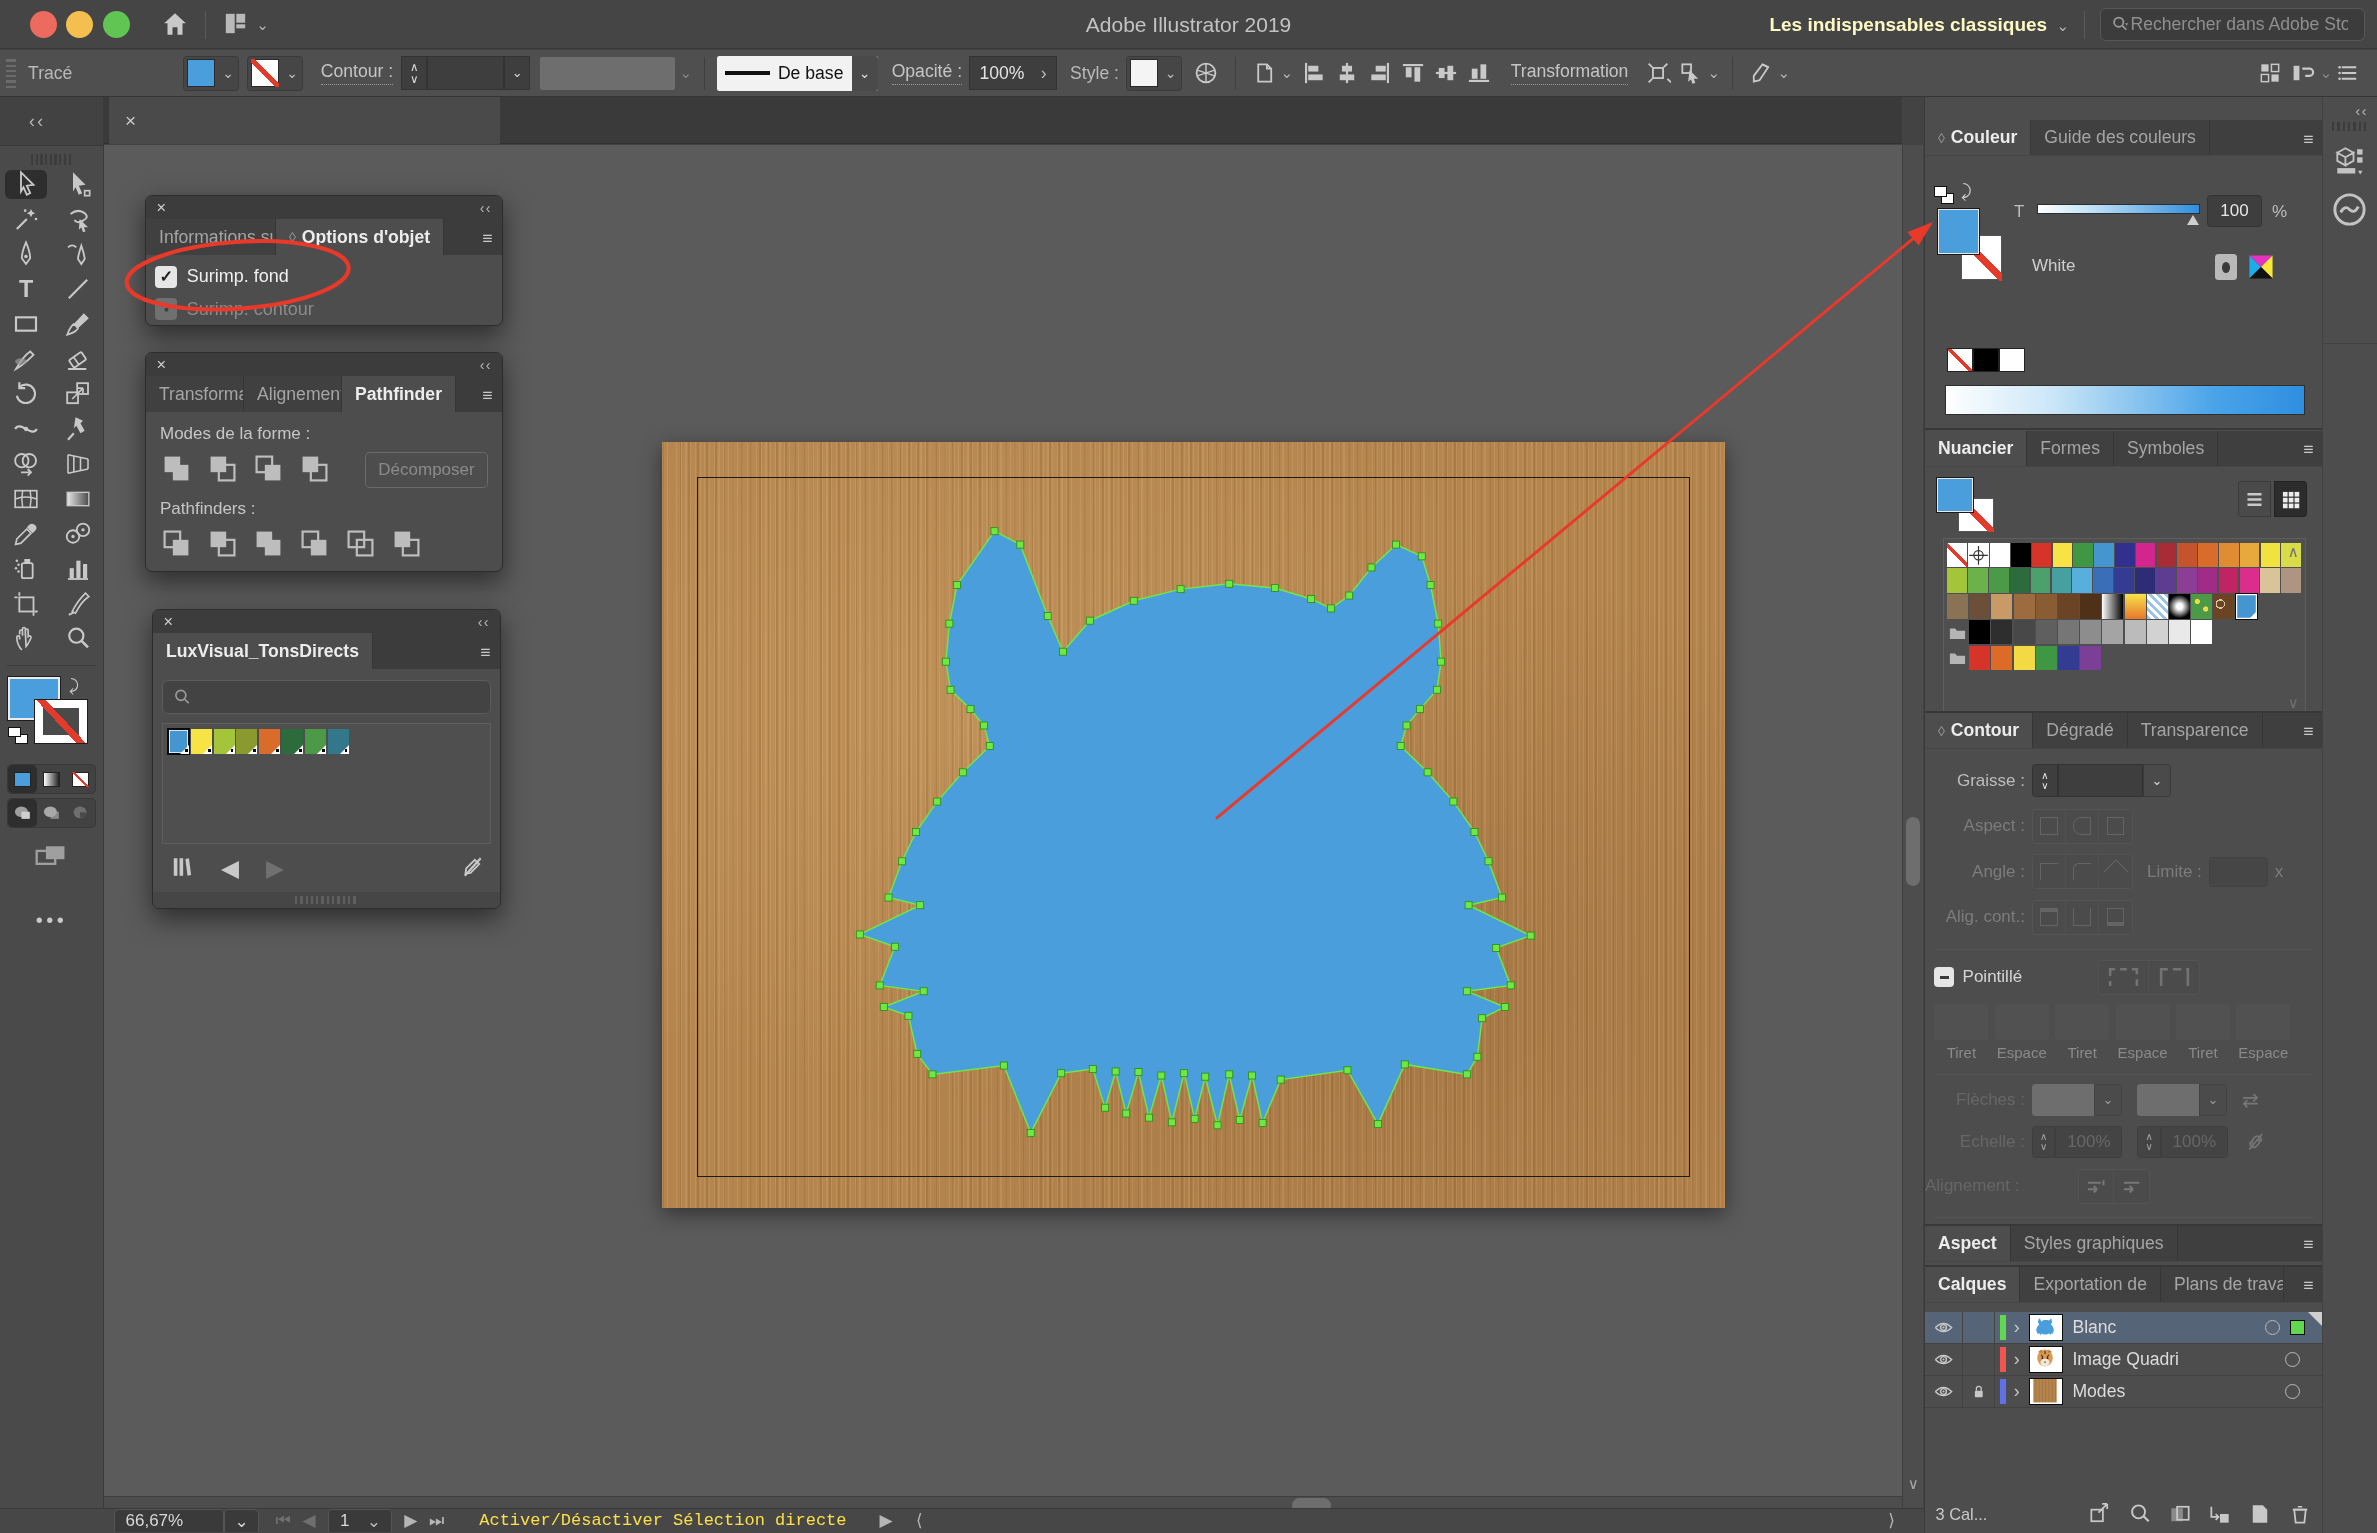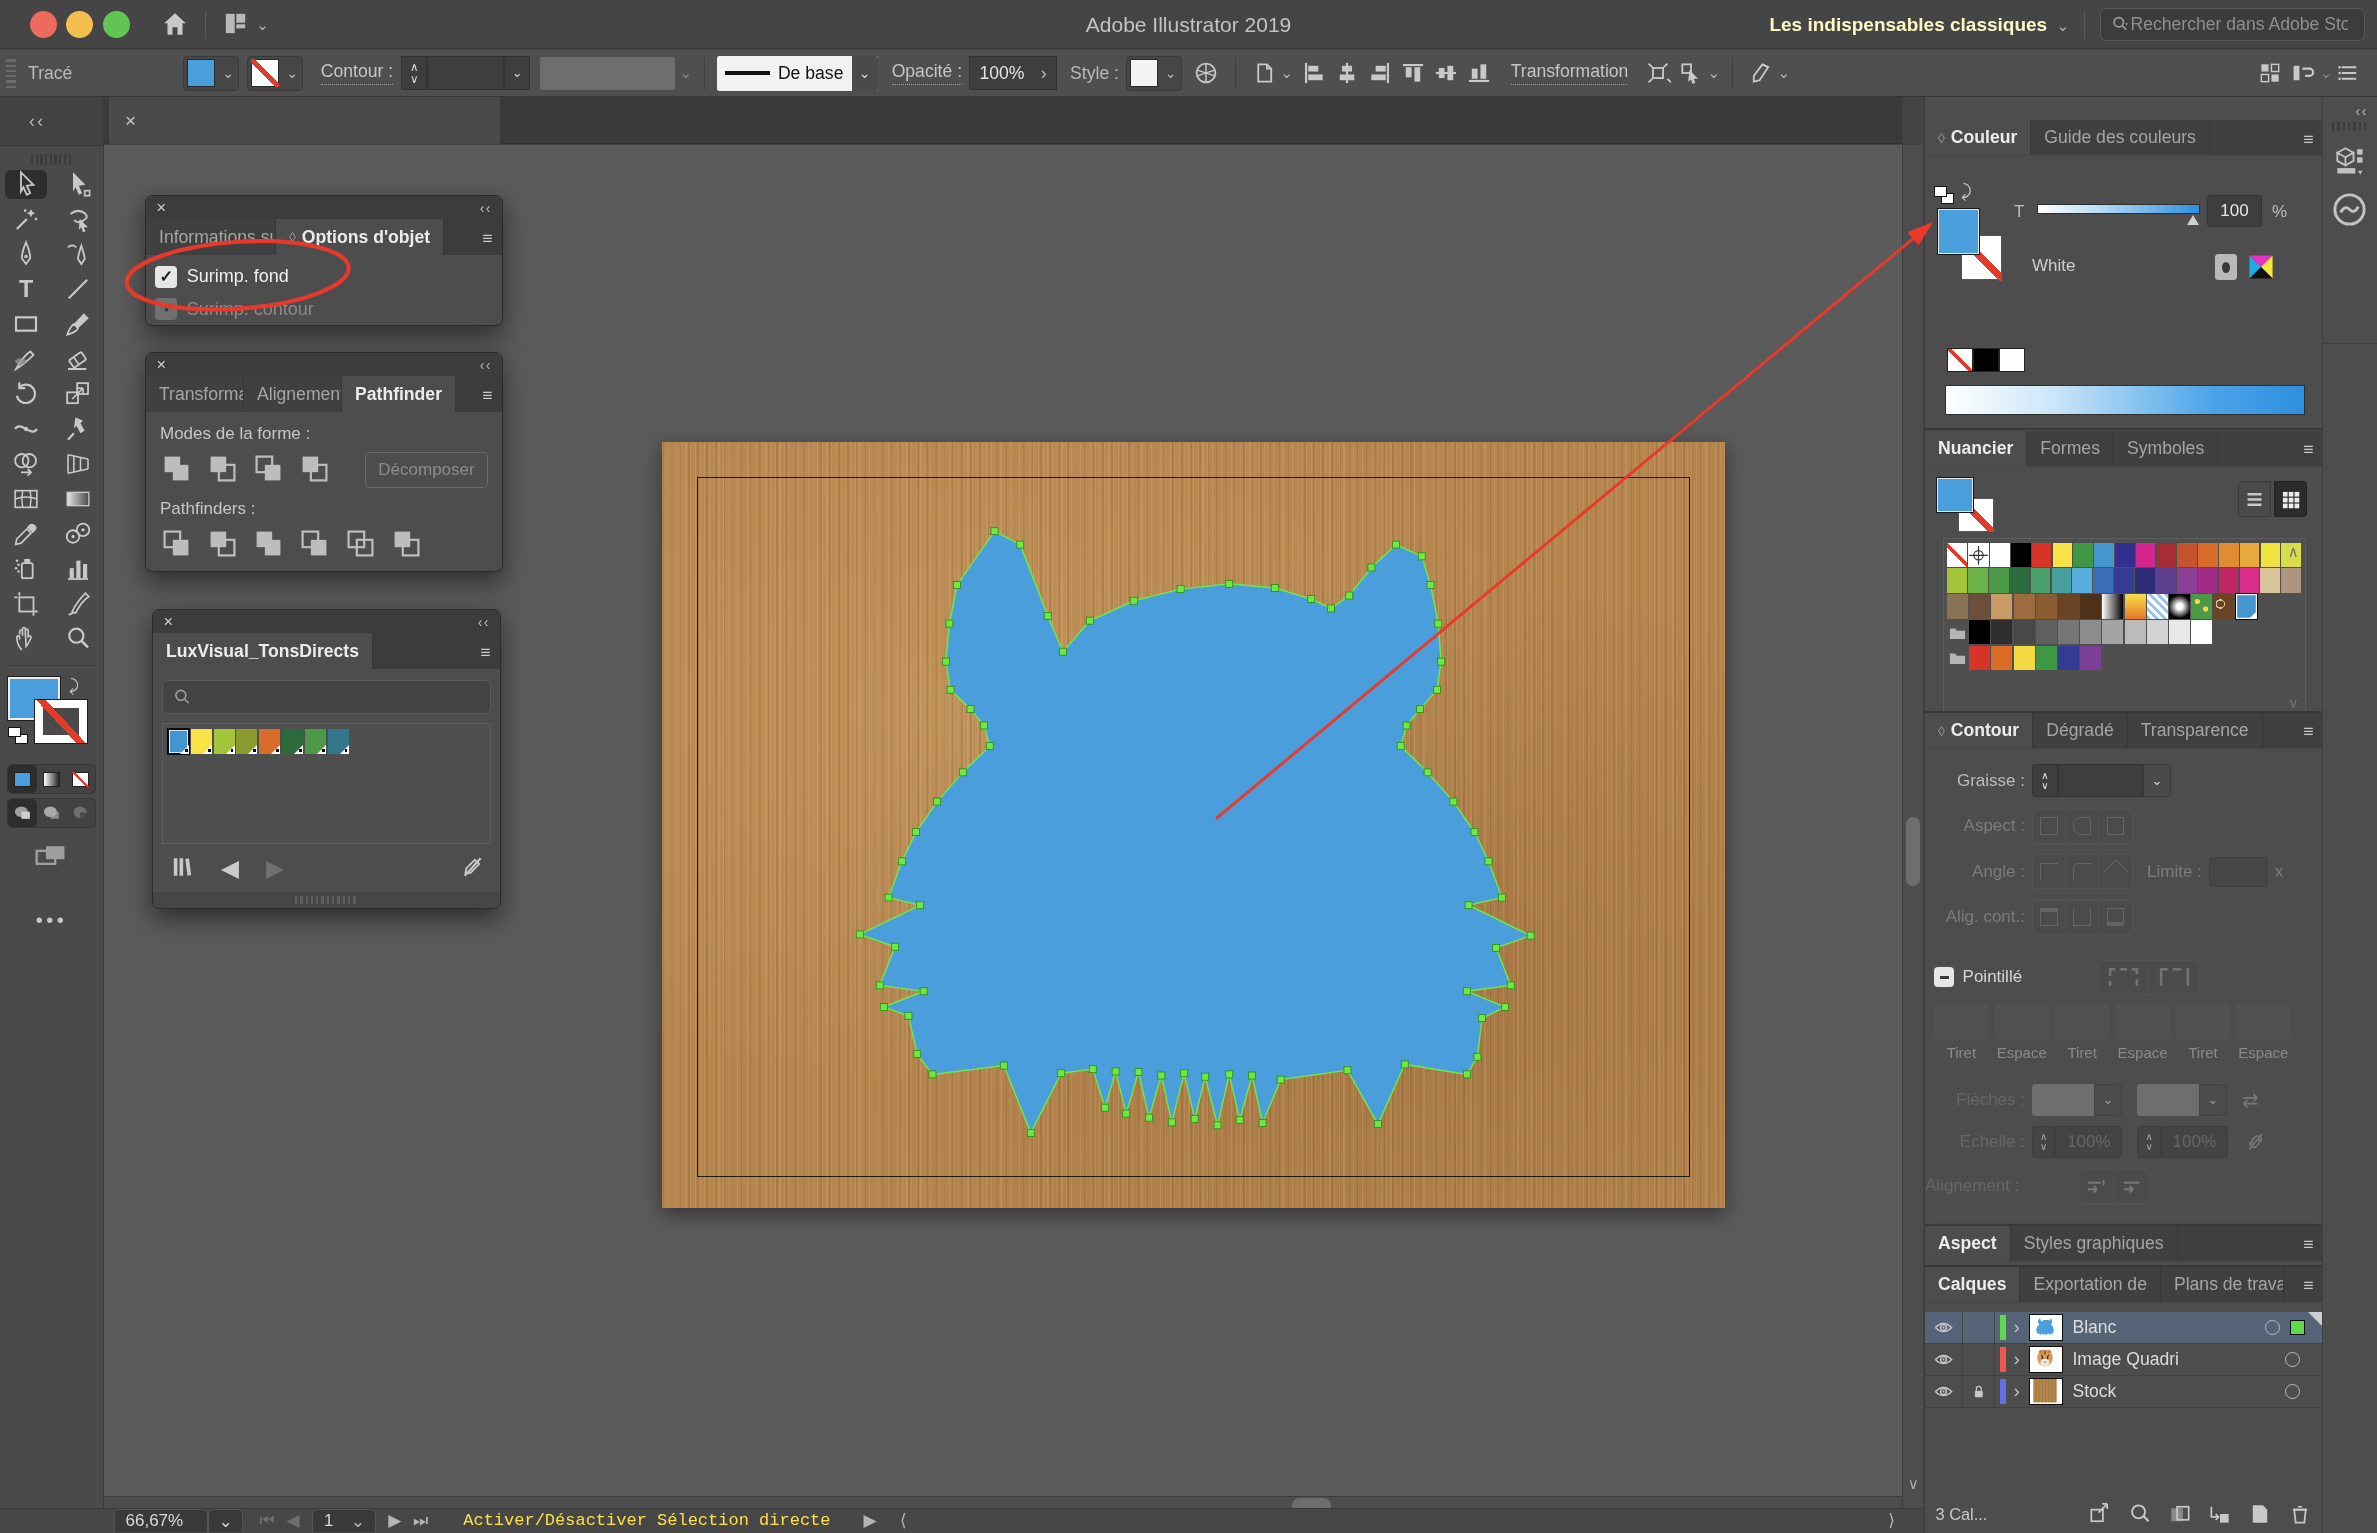--- a/index.html
+++ b/index.html
@@ -665,21 +665,21 @@
 
 <div class="abs" id="vscroll">
   <div id="vthumb"></div>
   <span class="arr">∨</span>
 </div>
 <div class="abs" id="hscroll">
   <div class="abs" id="hthumb"></div>
 </div>
 
 <div class="abs" id="statusbar">
-  <div class="sb-box" style="margin-left:114px; width:94px;">66,67%</div>
+  <div class="sb-box" style="margin-left:114px; width:110px;">66,67%</div>
   <div class="sb-box" style="width:35px; justify-content:center;">⌄</div>
   <span class="sb-dim" style="margin-left:16.4px;">⏮</span>
   <span class="sb-dim" style="margin-left:11.7px;">◀</span>
   <div class="sb-box" style="margin-left:13px; width:64px; justify-content:space-between;">
     <span>1</span>
       <span style="color:#bbb;">⌄</span>
   </div>
   <span class="sb-lit" style="margin-left:11.7px;">▶</span>
   <span class="sb-lit" style="margin-left:11.7px;">⏭</span>
   <span class="sb-msg" style="margin-left:35px;">Activer/Désactiver Sélection directe</span>
@@ -1294,21 +1294,21 @@
               <rect x="10" y="16" width="16" height="13" rx="2" fill="#C8C8C8"></rect>
               <path d="M13 16 v-4 a5 5 0 0 1 10 0 v4" fill="none" stroke="#C8C8C8" stroke-width="2.6"></path>
             </svg>
           </div>
           <div style="width: 5.9px; height: 80%; background: rgb(94, 113, 232); margin: 0px 8.2px 0px 4.7px;"></div>
           <div style="color: rgb(201, 201, 201); font-size: 17.6px; margin-right: 9.4px;">›</div>
           <div class="thumb"><svg viewBox="0 0 36 36" width="30" height="23.4">
               <rect width="36" height="36" fill="#B5854E"></rect>
               <path d="M4 0 v36 M9 0 v36 M14 0 v36 M19 0 v36 M24 0 v36 M29 0 v36 M34 0 v36" stroke="#9c6f3c" stroke-width="1"></path>
             </svg></div>
-          <div style="flex: 1 1 0%;">Stock</div>
+          <div style="flex: 1 1 0%;">Modes</div>
           <div class="circle-o" style="margin-right: 23.4px;"></div>
         </div>
       </div>
     <div class="row abs" style="left:0; right:0; bottom:3.5px; height:30px; padding:0 10.5px;">
       <span style="color:#c9c9c9; font-size:16.4px;">3 Cal...</span>
       <div style="flex:1;"></div>
       <div class="row" style="gap:14px;" id="layer-actions">
           <div class="icbtn"><svg viewBox="0 0 36 36">
               <rect x="6" y="12" width="16" height="16" fill="none" stroke="#C8C8C8" stroke-width="2.4"></rect>
               <path d="M16 16 L28 4 m0 0 h-7 m7 0 v7" stroke="#C8C8C8" stroke-width="2.4" fill="none"></path>

